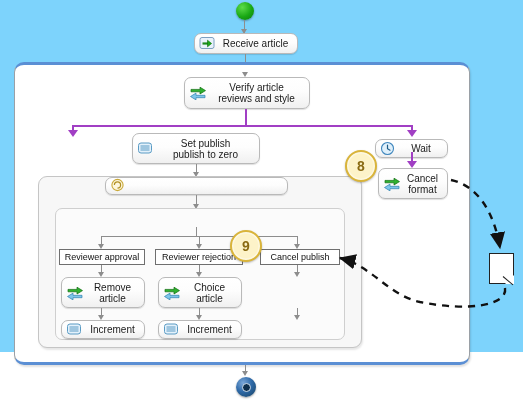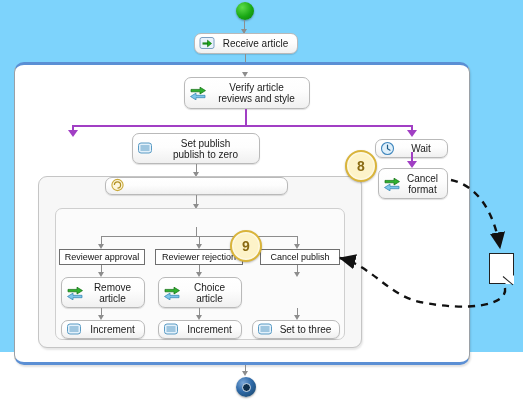--- a/index.html
+++ b/index.html
@@ -260,29 +260,20 @@
   <div class="node" style="left:158px;top:320px;width:84px;height:19px;">
     <span class="ico">
       <svg width="16" height="14" viewBox="0 0 16 14">
         <rect x="1.5" y="2" width="13" height="10" rx="2.5" fill="#e3f1fb" stroke="#5a9bc4" stroke-width="1"></rect>
         <path d="M3.5 5 H12.5 M3.5 7 H12.5 M3.5 9 H12.5" stroke="#5a9bc4" stroke-width="1"></path>
       </svg>
     </span>
     <span class="lbl">Increment</span>
   </div>
 
-  <div class="node" style="left:252px;top:320px;width:88px;height:19px;">
-    <span class="ico">
-      <svg width="16" height="14" viewBox="0 0 16 14">
-        <rect x="1.5" y="2" width="13" height="10" rx="2.5" fill="#e3f1fb" stroke="#5a9bc4" stroke-width="1"></rect>
-        <path d="M3.5 5 H12.5 M3.5 7 H12.5 M3.5 9 H12.5" stroke="#5a9bc4" stroke-width="1"></path>
-      </svg>
-    </span>
-    <span class="lbl">Set to three</span>
-  </div>
 
   <div class="vline" style="left:245px;top:365px;height:9px;"></div>
   <div class="arrow-d" style="left:242px;top:371px;"></div>
   <div class="end-ev" style="left:236px;top:377px;width:20px;height:20px;"></div>
 
   <div class="note" style="left:489px;top:253px;width:25px;height:31px;"></div>
   <div class="note-fold" style="left:505px;top:275px;"></div>
   <div class="note-fold-line" style="left:503px;top:276px;"></div>
 
   <svg class="dash-arrow" width="523" height="404">

